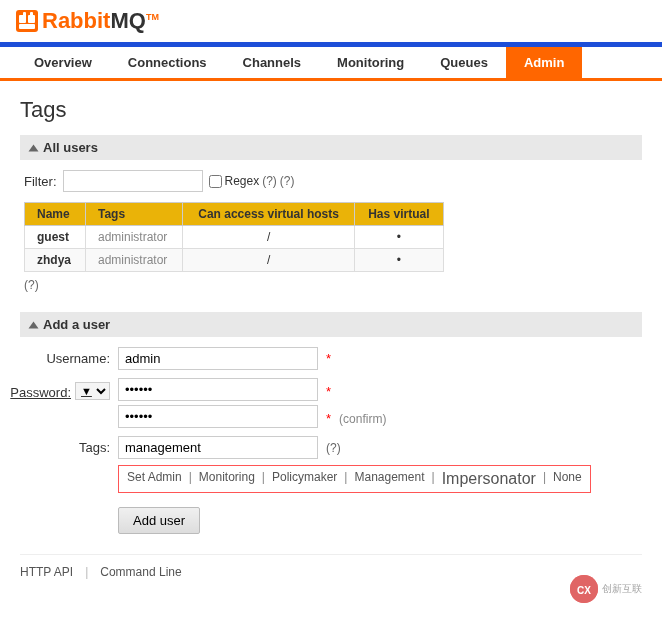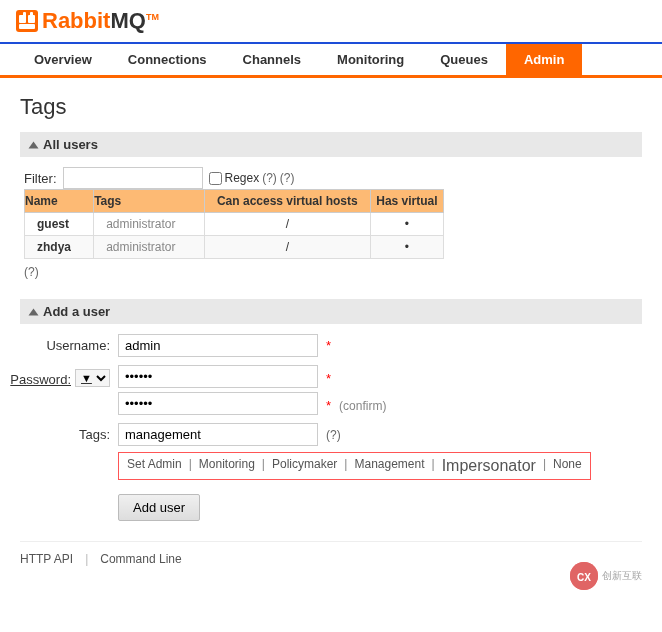--- a/index.html
+++ b/index.html
@@ -11,21 +11,21 @@
       width: 662px;
       min-height: 632px;
     }
 
     
     .header {
       background: #fff;
       padding: 8px 16px;
       display: flex;
       align-items: center;
-      border-bottom: 2px solid #1d4ed8;
+      border-bottom: 5px solid #1d4ed8;
     }
     .logo {
       display: flex;
       align-items: center;
       gap: 4px;
     }
     .logo-icon {
       width: 22px;
       height: 22px;
     }
@@ -96,20 +96,21 @@
       border-bottom: 5px solid transparent;
       border-right: 7px solid #666;
       transform: rotate(90deg);
     }
 
     
     .filter-row {
       display: flex;
       align-items: center;
       gap: 6px;
+      margin-bottom: 10px;
       padding-left: 4px;
     }
     .filter-row label {
       font-weight: normal;
     }
     .filter-row input[type="text"] {
       border: 1px solid #ccc;
       padding: 3px 5px;
       width: 140px;
       font-size: 12px;
@@ -127,23 +128,23 @@
     }
 
     
     table {
       border-collapse: collapse;
       width: auto;
       min-width: 420px;
       margin-left: 4px;
     }
     table th {
-      background: #fdba74;
+      background: #eab308;
       border: 1px solid #ccc;
-      padding: 4px 0;
+      padding: 4px 12px;
       font-size: 12px;
       text-align: left;
     }
     table th:first-child { text-align: left; }
     table th.center { text-align: center; }
     table td {
       border: 1px solid #ddd;
       padding: 4px 12px;
       font-size: 12px;
     }

